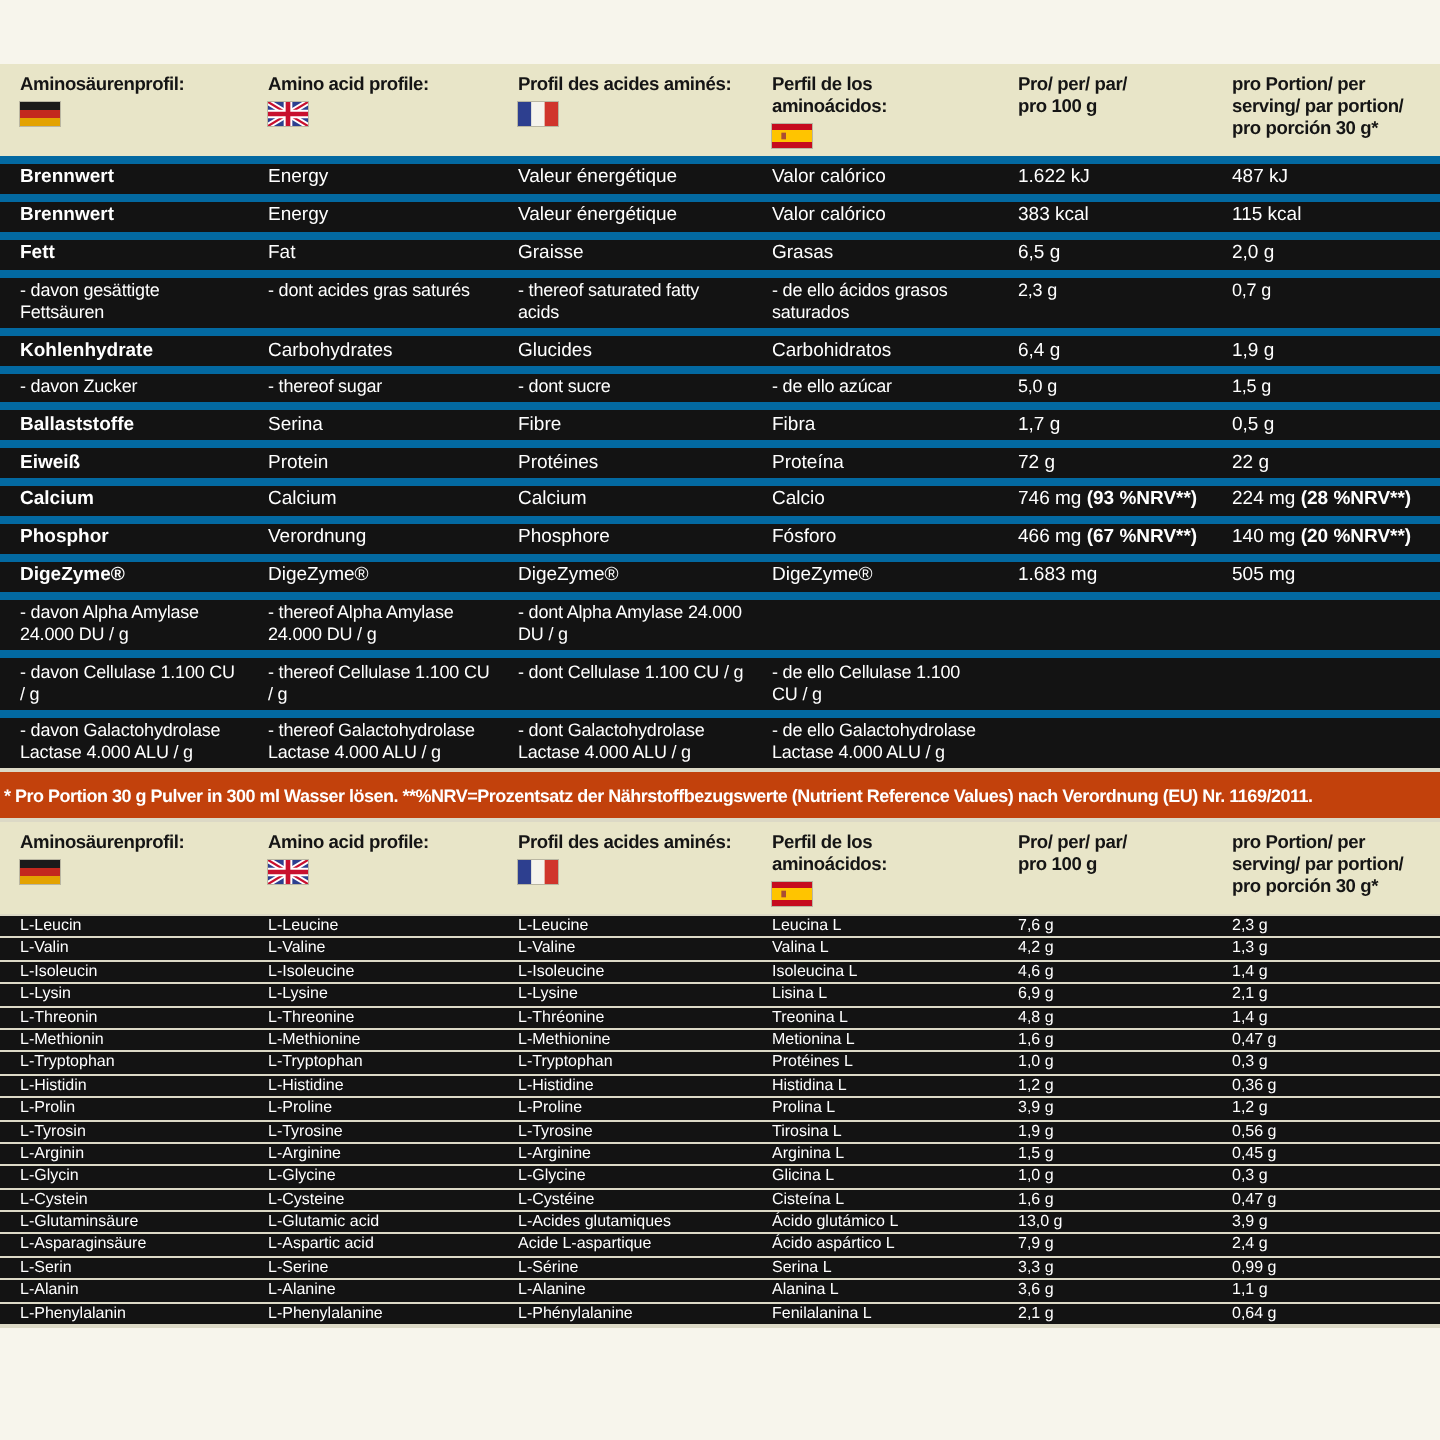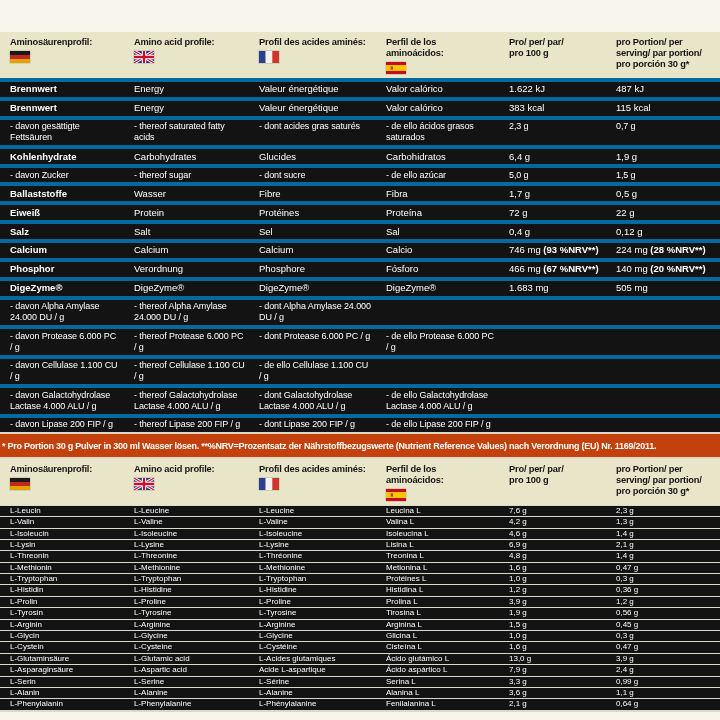--- a/index.html
+++ b/index.html
@@ -103,24 +103,32 @@
           <div class="cell c-vpor">487 kJ</div>
         </div>
         <div class="grid row main">
           <div class="cell c-de">Brennwert</div>
           <div class="cell c-en">Energy</div>
           <div class="cell c-fr">Valeur énergétique</div>
           <div class="cell c-es">Valor calórico</div>
           <div class="cell c-v100">383 kcal</div>
           <div class="cell c-vpor">115 kcal</div>
         </div>
+        <div class="grid row main">
+          <div class="cell c-de">Fett</div>
+          <div class="cell c-en">Fat</div>
+          <div class="cell c-fr">Graisse</div>
+          <div class="cell c-es">Grasas</div>
+          <div class="cell c-v100">6,5 g</div>
+          <div class="cell c-vpor">2,0 g</div>
+        </div>
         <div class="grid row sub">
           <div class="cell c-de">- davon gesättigte Fettsäuren</div>
+          <div class="cell c-fr">- dont acides gras saturés</div>
           <div class="cell c-en">- thereof saturated fatty acids</div>
-          <div class="cell c-fr">- dont acides gras saturés</div>
           <div class="cell c-es">- de ello ácidos grasos saturados</div>
           <div class="cell c-v100">2,3 g</div>
           <div class="cell c-vpor">0,7 g</div>
         </div>
         <div class="grid row main">
           <div class="cell c-de">Kohlenhydrate</div>
           <div class="cell c-en">Carbohydrates</div>
           <div class="cell c-fr">Glucides</div>
           <div class="cell c-es">Carbohidratos</div>
           <div class="cell c-v100">6,4 g</div>
@@ -129,43 +137,35 @@
         <div class="grid row sub">
           <div class="cell c-de">- davon Zucker</div>
           <div class="cell c-en">- thereof sugar</div>
           <div class="cell c-fr">- dont sucre</div>
           <div class="cell c-es">- de ello azúcar</div>
           <div class="cell c-v100">5,0 g</div>
           <div class="cell c-vpor">1,5 g</div>
         </div>
         <div class="grid row main">
           <div class="cell c-de">Ballaststoffe</div>
-          <div class="cell c-en">Wasser</div>
+          <div class="cell c-en">Serina</div>
           <div class="cell c-fr">Fibre</div>
           <div class="cell c-es">Fibra</div>
           <div class="cell c-v100">1,7 g</div>
           <div class="cell c-vpor">0,5 g</div>
         </div>
         <div class="grid row main">
           <div class="cell c-de">Eiweiß</div>
           <div class="cell c-en">Protein</div>
           <div class="cell c-fr">Protéines</div>
           <div class="cell c-es">Proteína</div>
           <div class="cell c-v100">72 g</div>
           <div class="cell c-vpor">22 g</div>
         </div>
         <div class="grid row main">
-          <div class="cell c-de">Salz</div>
-          <div class="cell c-en">Salt</div>
-          <div class="cell c-fr">Sel</div>
-          <div class="cell c-es">Sal</div>
-          <div class="cell c-v100">0,4 g</div>
-          <div class="cell c-vpor">0,12 g</div>
-        </div>
-        <div class="grid row main">
           <div class="cell c-de">Calcium</div>
           <div class="cell c-en">Calcium</div>
           <div class="cell c-fr">Calcium</div>
           <div class="cell c-es">Calcio</div>
           <div class="cell c-v100">746 mg <b>(93 %NRV**)</b></div>
           <div class="cell c-vpor">224 mg <b>(28 %NRV**)</b></div>
         </div>
         <div class="grid row main">
           <div class="cell c-de">Phosphor</div>
           <div class="cell c-en">Verordnung</div>
@@ -183,50 +183,35 @@
           <div class="cell c-vpor">505 mg</div>
         </div>
         <div class="grid row sub">
           <div class="cell c-de">- davon Alpha Amylase 24.000 DU / g</div>
           <div class="cell c-en">- thereof Alpha Amylase 24.000 DU / g</div>
           <div class="cell c-fr">- dont Alpha Amylase 24.000 DU / g</div>
           <div class="cell c-v100"></div>
           <div class="cell c-vpor"></div>
         </div>
         <div class="grid row sub">
-          <div class="cell c-de">- davon Protease 6.000 PC / g</div>
-          <div class="cell c-en">- thereof Protease 6.000 PC / g</div>
-          <div class="cell c-fr">- dont Protease 6.000 PC / g</div>
-          <div class="cell c-es">- de ello Protease 6.000 PC / g</div>
-          <div class="cell c-v100"></div>
-          <div class="cell c-vpor"></div>
-        </div>
-        <div class="grid row sub">
           <div class="cell c-de">- davon Cellulase 1.100 CU / g</div>
           <div class="cell c-en">- thereof Cellulase 1.100 CU / g</div>
+          <div class="cell c-fr">- dont Cellulase 1.100 CU / g</div>
           <div class="cell c-es">- de ello Cellulase 1.100 CU / g</div>
           <div class="cell c-v100"></div>
           <div class="cell c-vpor"></div>
         </div>
         <div class="grid row sub">
           <div class="cell c-de">- davon Galactohydrolase Lactase 4.000 ALU / g</div>
           <div class="cell c-en">- thereof Galactohydrolase Lactase 4.000 ALU / g</div>
           <div class="cell c-fr">- dont Galactohydrolase Lactase 4.000 ALU / g</div>
           <div class="cell c-es">- de ello Galactohydrolase Lactase 4.000 ALU / g</div>
           <div class="cell c-v100"></div>
           <div class="cell c-vpor"></div>
         </div>
-        <div class="grid row sub">
-          <div class="cell c-de">- davon Lipase 200 FIP / g</div>
-          <div class="cell c-en">- thereof Lipase 200 FIP / g</div>
-          <div class="cell c-fr">- dont Lipase 200 FIP / g</div>
-          <div class="cell c-es">- de ello Lipase 200 FIP / g</div>
-          <div class="cell c-v100"></div>
-          <div class="cell c-vpor"></div>
-        </div>
       </div>
   </section>
 
   <div class="footnote">* Pro Portion 30 g Pulver in 300 ml Wasser lösen. **%NRV=Prozentsatz der Nährstoffbezugswerte (Nutrient Reference Values) nach Verordnung (EU) Nr. 1169/2011.</div>
 
   <section class="t2">
     <div class="grid thead">
       <div class="cell">
         <span>Aminosäurenprofil:</span>
         <span class="flag">

